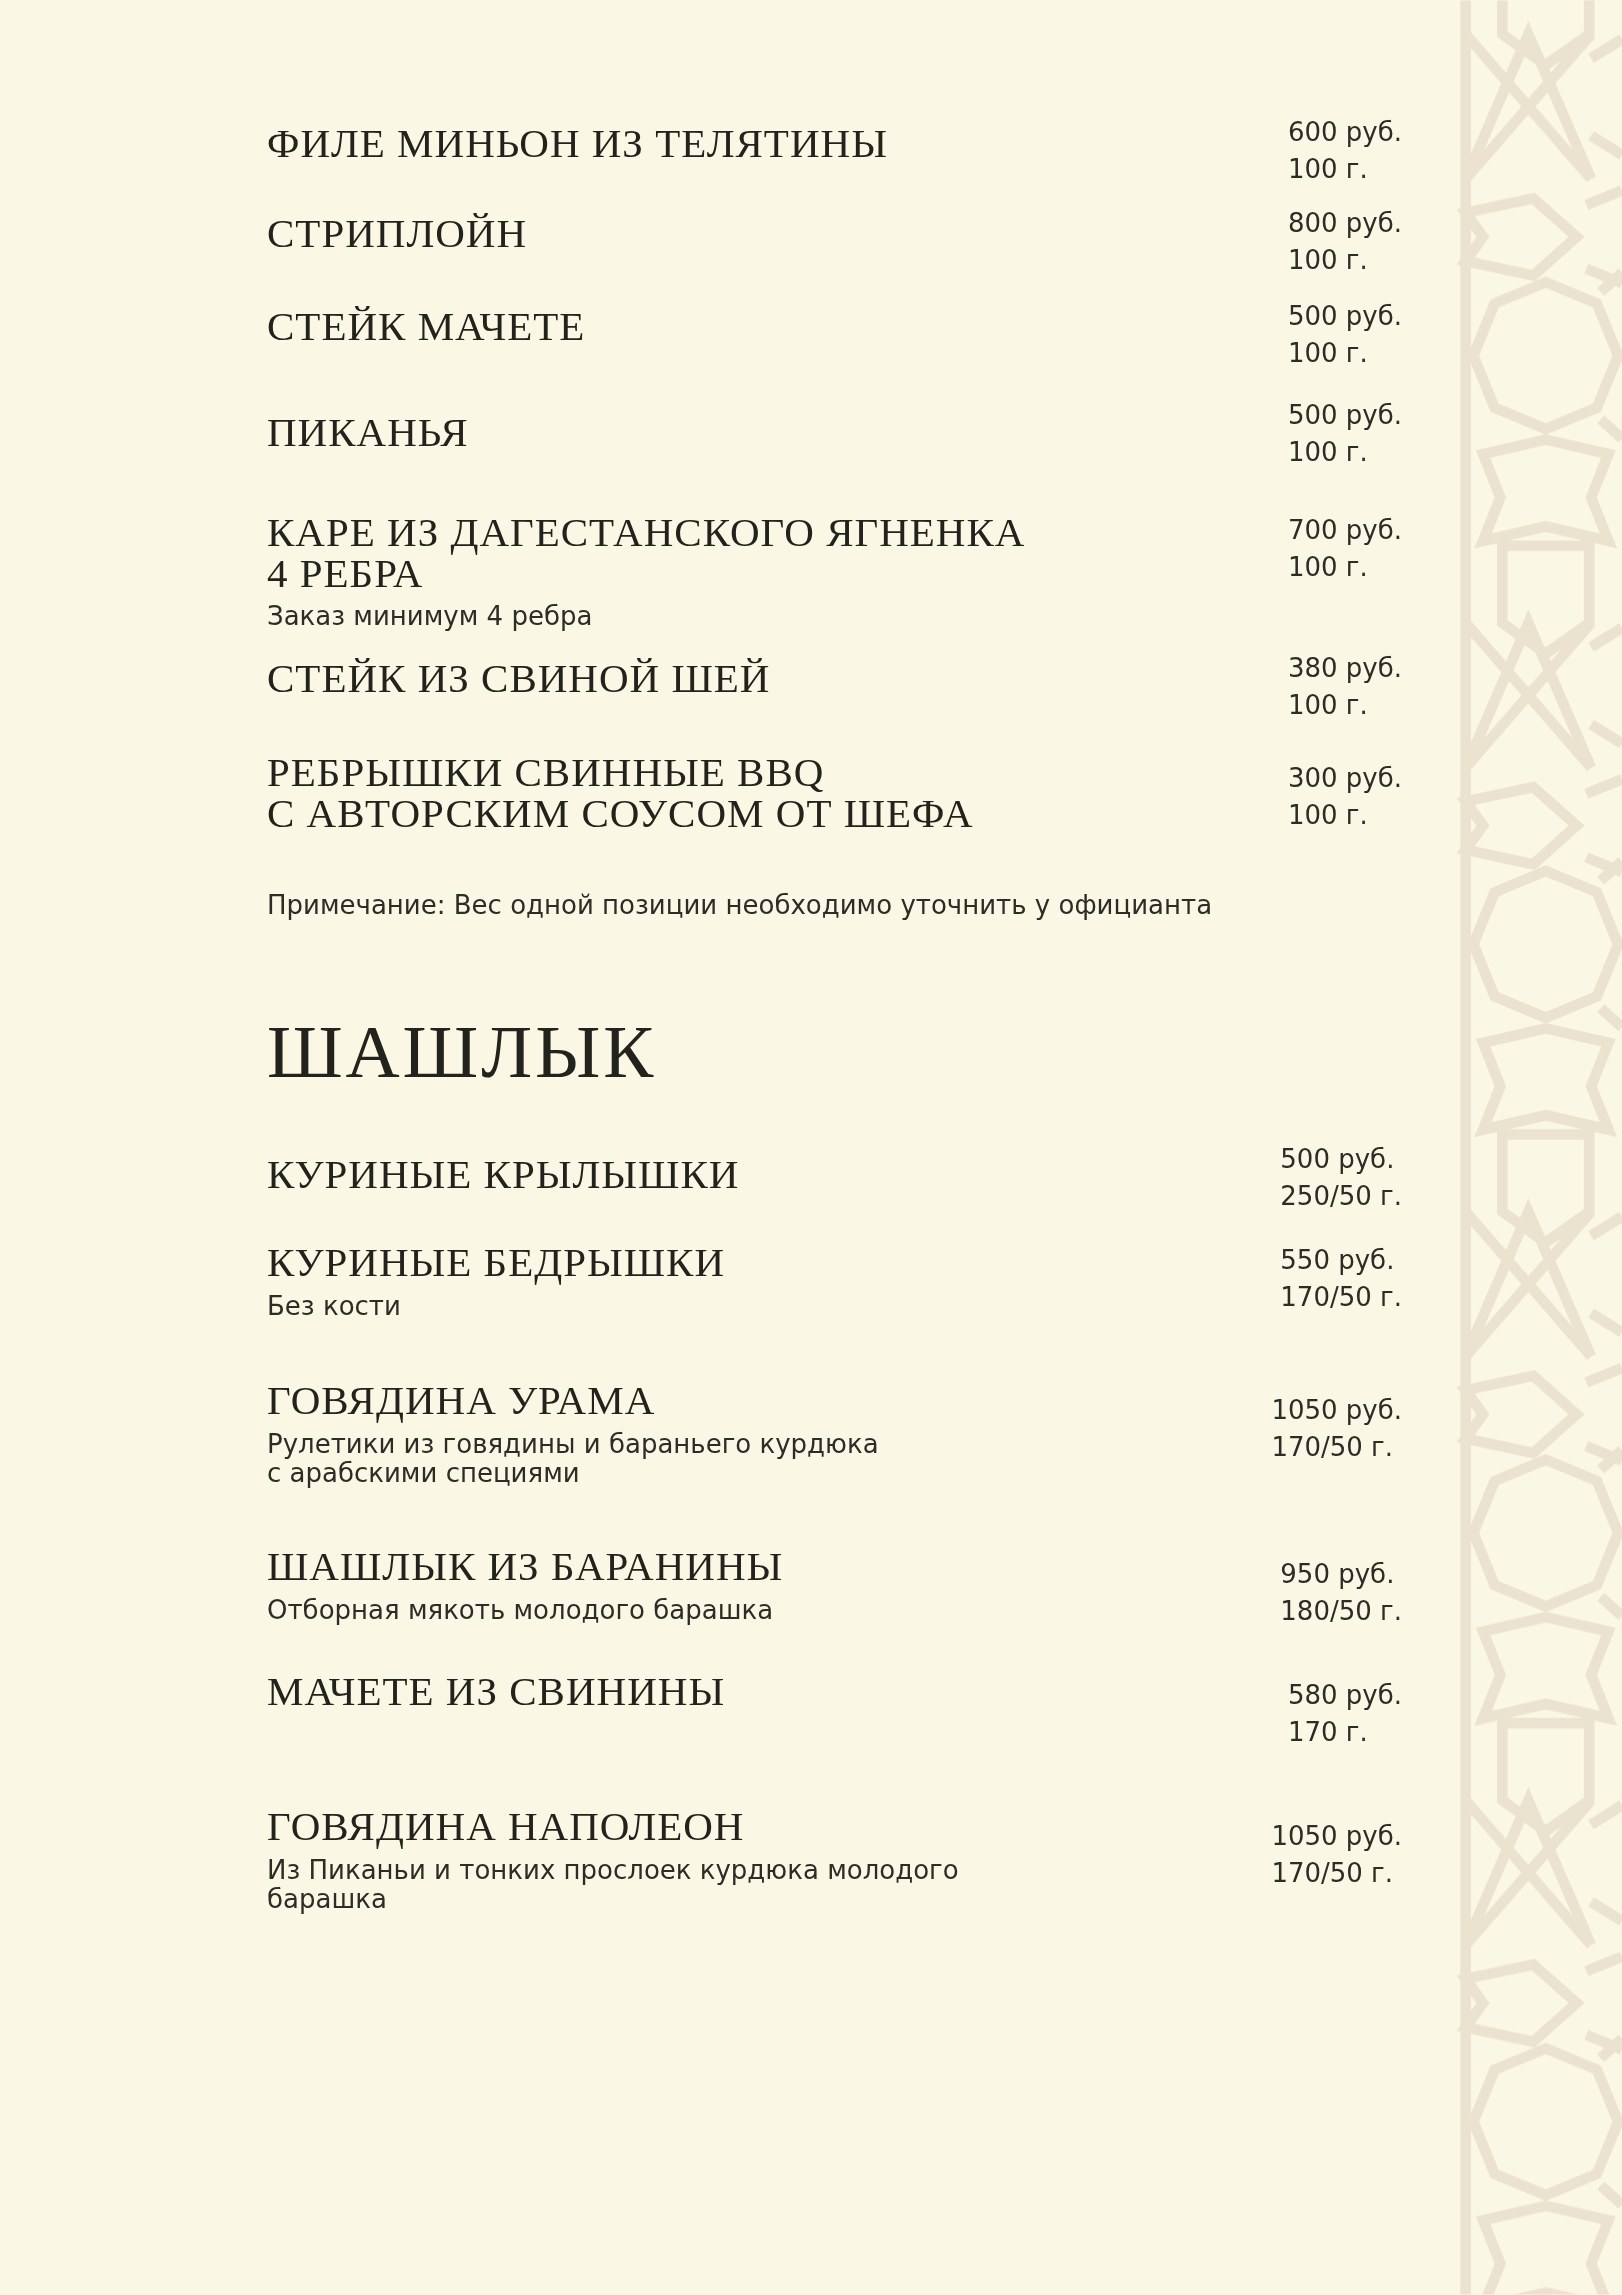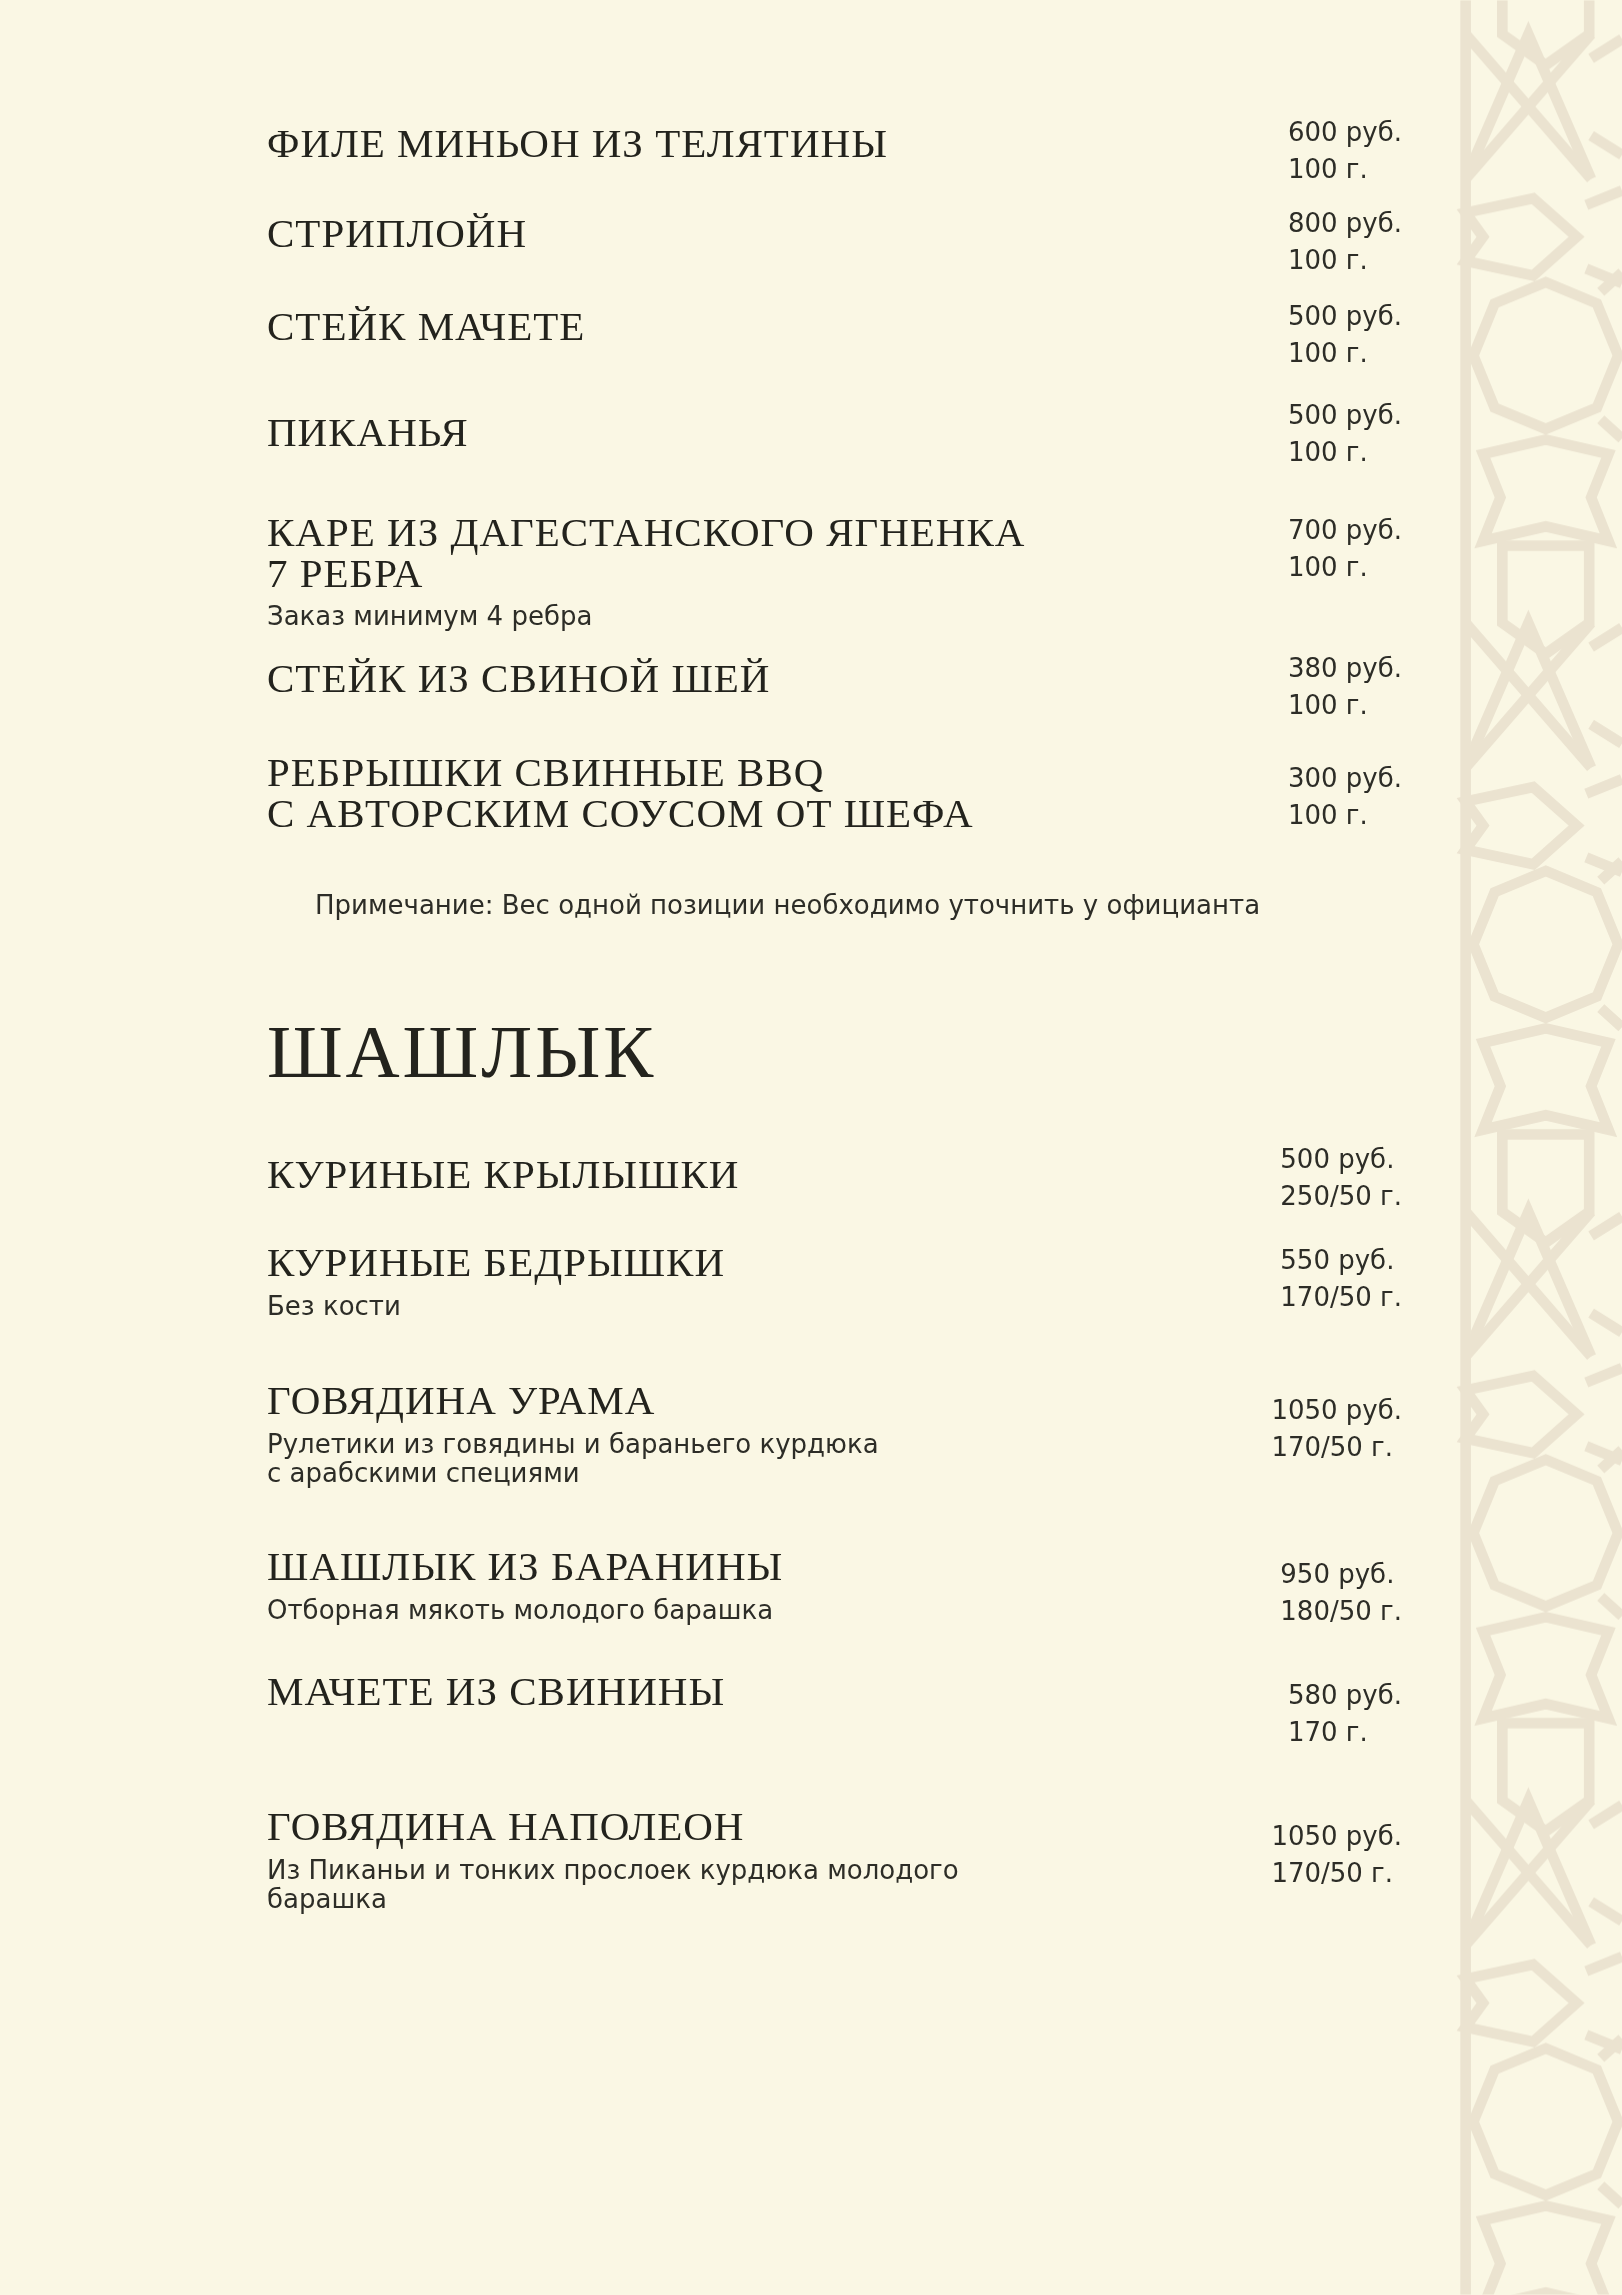--- a/index.html
+++ b/index.html
@@ -40,21 +40,20 @@
   .price-block{
     position:absolute;right:0;top:0;
     font-size:26px;line-height:37px;
     color:var(--text-secondary);
     white-space:nowrap;
   }
   .note{
     position:absolute;left:267px;top:890px;right:220px;
     font-size:26px;line-height:31px;
     color:var(--text-secondary);
-    margin-left:48px;
   }
   .section-header{
     position:absolute;left:267px;top:1014px;
     font-family:"Liberation Serif","DejaVu Serif",serif;
     font-weight:400;
     font-size:75px;line-height:1;letter-spacing:2.9px;
     color:var(--text-primary);
   }
 </style>
 </head>
@@ -110,21 +109,21 @@
   <div class="content-item" style="top:412px">
     <div class="item-name">ПИКАНЬЯ</div>
     <div class="price-block" style="top:-15.4px">
       <div>500 руб.</div>
       <div>100 г.</div>
     </div>
   </div>
 
   <div class="content-item" style="top:512px">
     <div class="item-name">КАРЕ ИЗ ДАГЕСТАНСКОГО ЯГНЕНКА
-7 РЕБРА</div>
+4 РЕБРА</div>
     <div class="item-desc desc-tight">Заказ минимум 4 ребра</div>
     <div class="price-block" style="top:0px">
       <div>700 руб.</div>
       <div>100 г.</div>
     </div>
   </div>
 
   <div class="content-item" style="top:658px">
     <div class="item-name">СТЕЙК ИЗ СВИНОЙ ШЕЙ</div>
     <div class="price-block" style="top:-7.7px">

